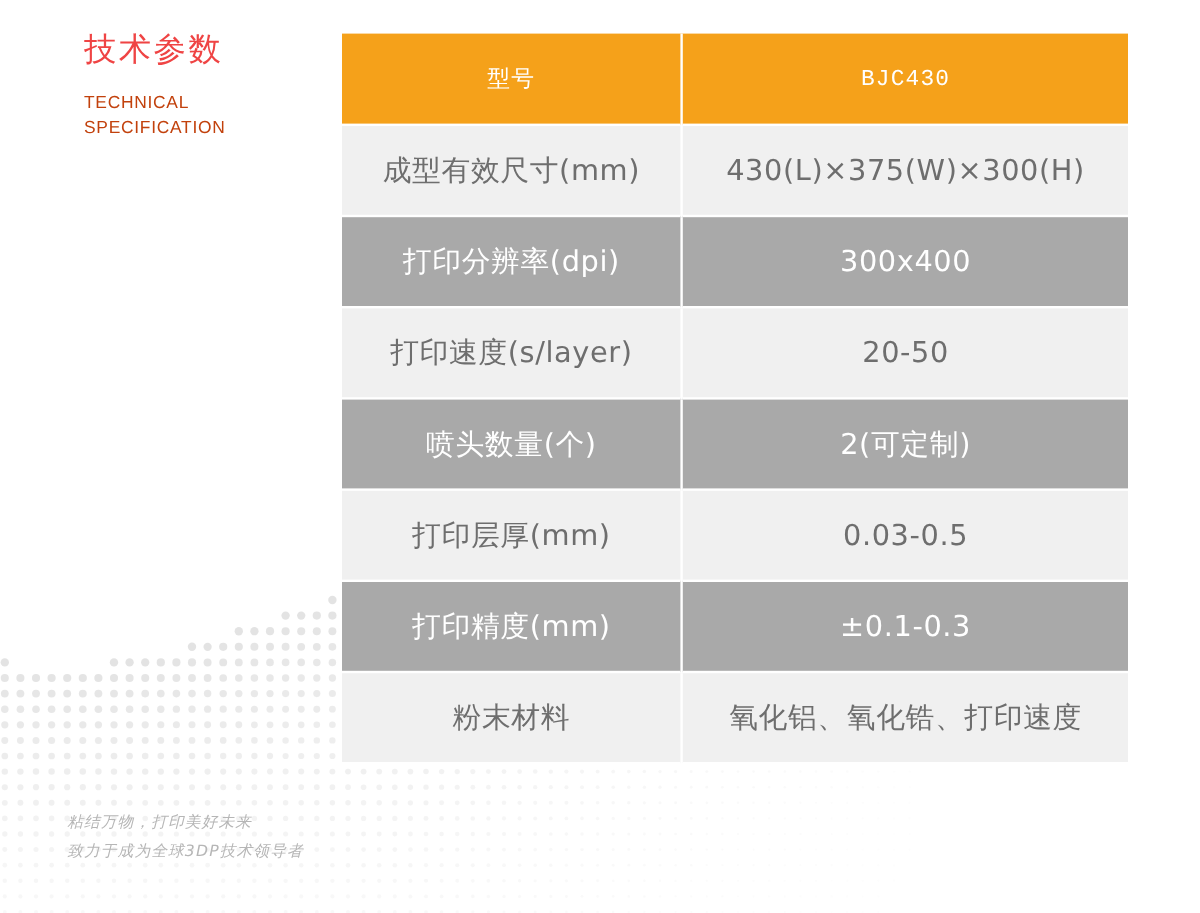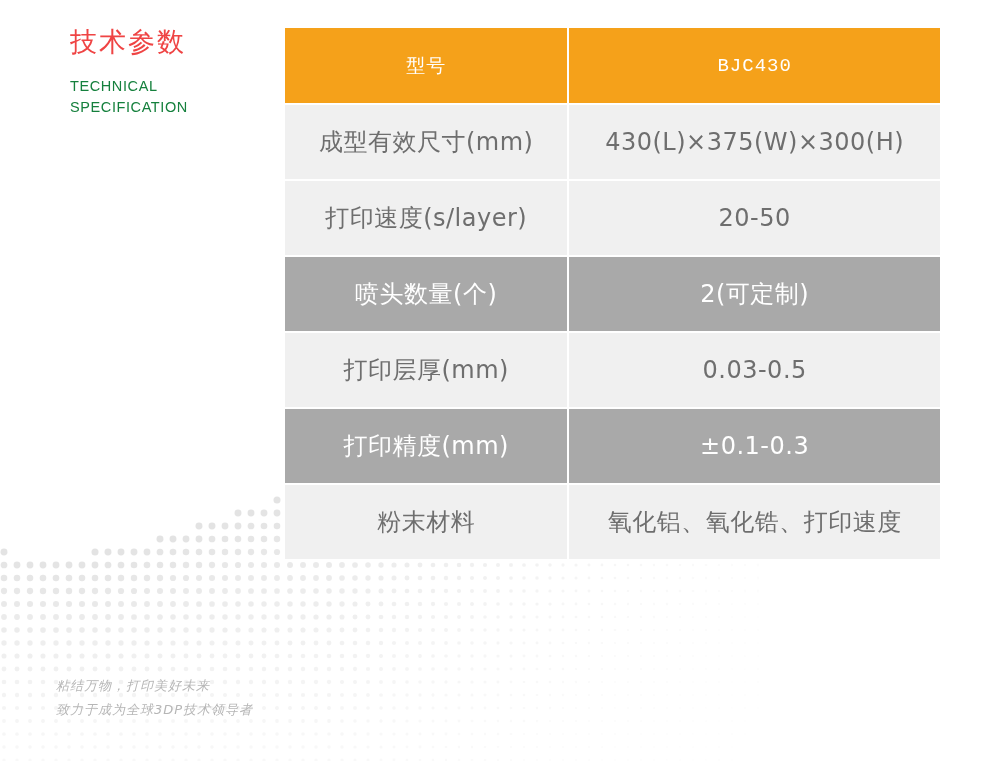--- a/index.html
+++ b/index.html
@@ -45,21 +45,21 @@
     font-size: 27px;
     letter-spacing: 2px;
     color: #ef4444;
     font-family: "DejaVu Sans", sans-serif;
     line-height: 1.2;
     margin: 0 0 18px 0;
     font-weight: 400;
   }
   .title-en {
     font-size: 14.5px;
-    color: #15803d;
+    color: #c2410c;
     letter-spacing: 0.6px;
     line-height: 1.45;
     font-family: "Liberation Sans", sans-serif;
   }
   .title-en div { white-space: nowrap; }
 
   
   .slogan {
     position: absolute;
     left: 56px;
@@ -1377,20 +1377,24 @@
   <table class="spec-table">
     <tbody>
       <tr class="header">
         <td class="col-label cell-lab">型号</td>
         <td class="col-value">BJC430</td>
       </tr>
       <tr class="row-light">
         <td class="col-label cell-lab">成型有效尺寸(mm)</td>
         <td class="col-value cell-val">430(L)×375(W)×300(H)</td>
       </tr>
+      <tr class="row-dark">
+        <td class="col-label cell-lab">打印分辨率(dpi)</td>
+        <td class="col-value cell-val">300x400</td>
+      </tr>
       <tr class="row-light">
         <td class="col-label cell-lab">打印速度(s/layer)</td>
         <td class="col-value cell-val">20-50</td>
       </tr>
       <tr class="row-dark">
         <td class="col-label cell-lab">喷头数量(个)</td>
         <td class="col-value cell-val">2(可定制)</td>
       </tr>
       <tr class="row-light">
         <td class="col-label cell-lab">打印层厚(mm)</td>

